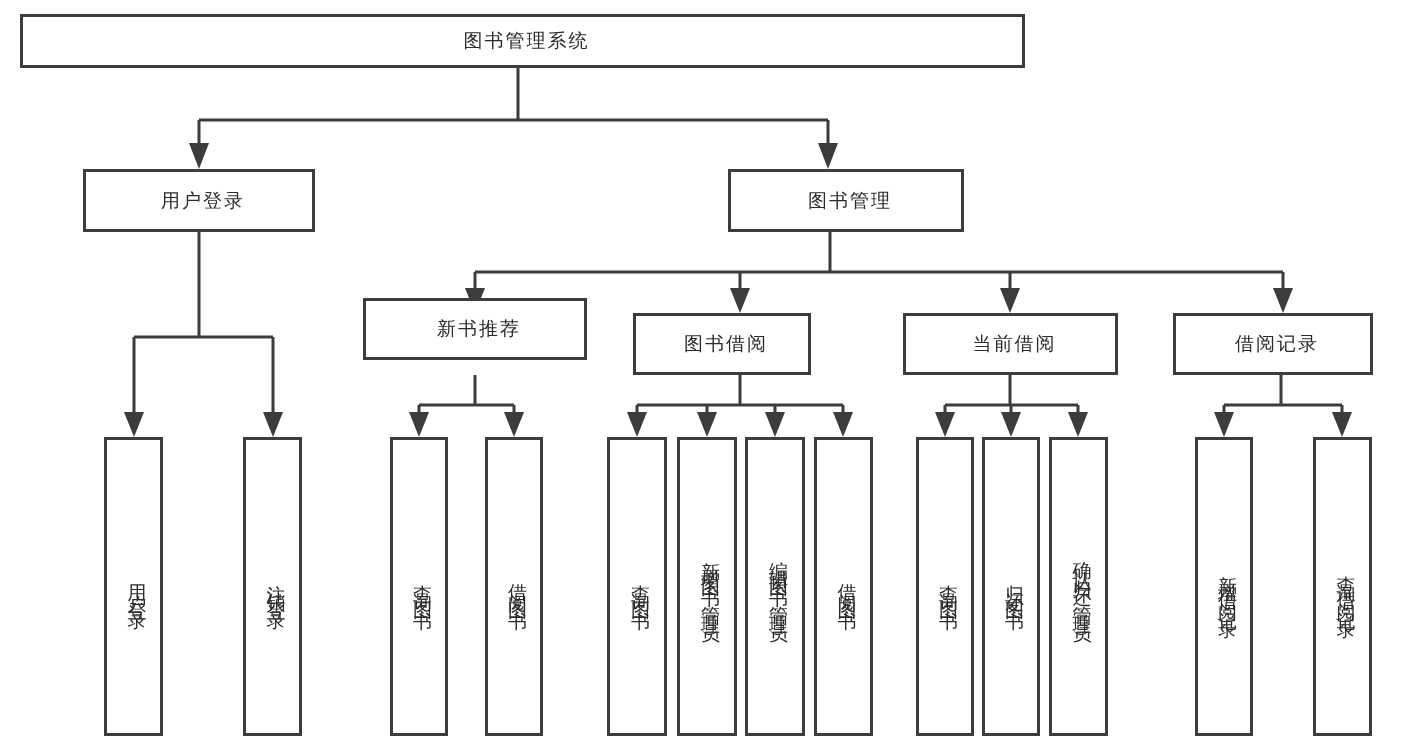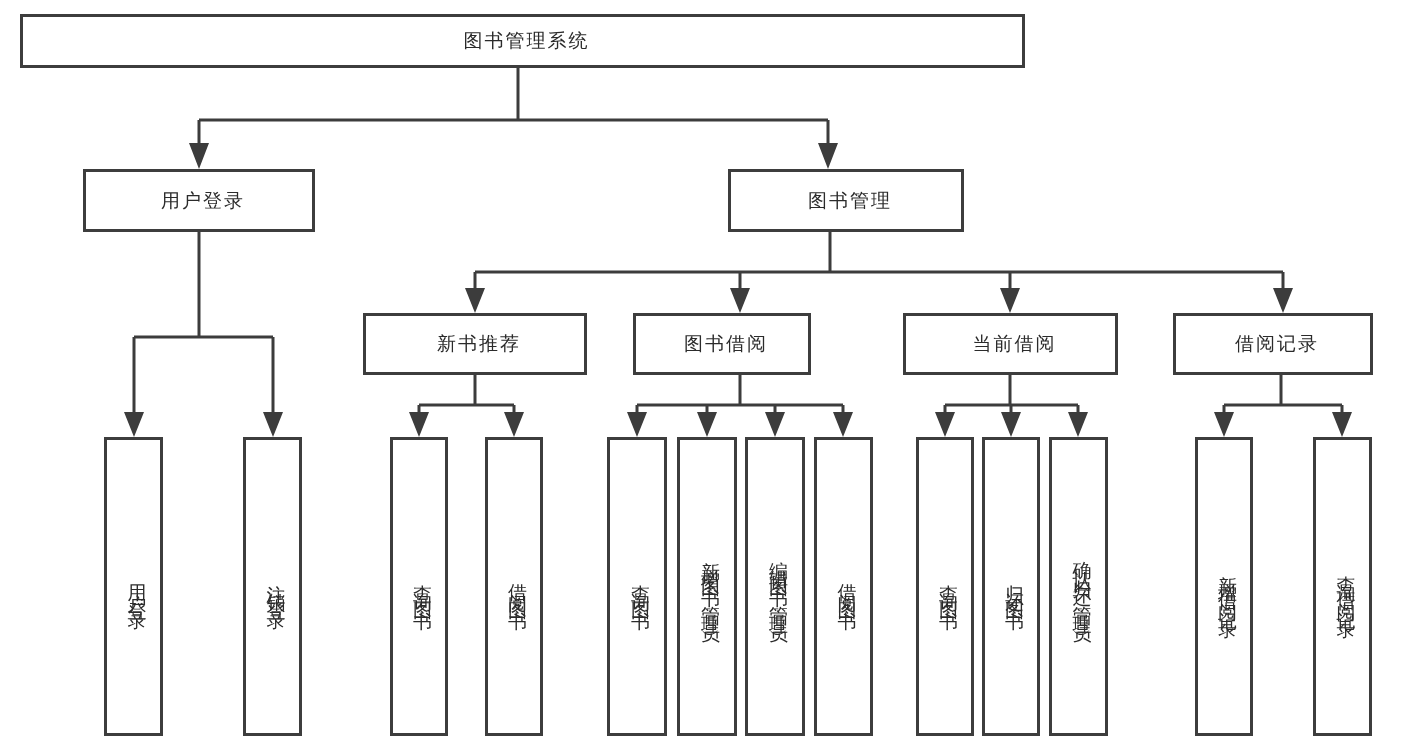--- a/index.html
+++ b/index.html
@@ -59,21 +59,21 @@
     <span class="root-label">图书管理系统</span>
   </div>
 
   <div class="box" style="left:83px; top:169px; width:232px; height:63px;">
     <span class="h-label">用户登录</span>
   </div>
   <div class="box" style="left:728px; top:169px; width:236px; height:63px;">
     <span class="h-label">图书管理</span>
   </div>
 
-  <div class="box" style="left:363px; top:313px; width:224px; height:62px;">
+  <div class="box" style="left:363px; top:298px; width:224px; height:62px;">
     <span class="h-label">新书推荐</span>
   </div>
   <div class="box" style="left:633px; top:313px; width:178px; height:62px;">
     <span class="h-label">图书借阅</span>
   </div>
   <div class="box" style="left:903px; top:313px; width:215px; height:62px;">
     <span class="h-label">当前借阅</span>
   </div>
   <div class="box" style="left:1173px; top:313px; width:200px; height:62px;">
     <span class="h-label">借阅记录</span>

